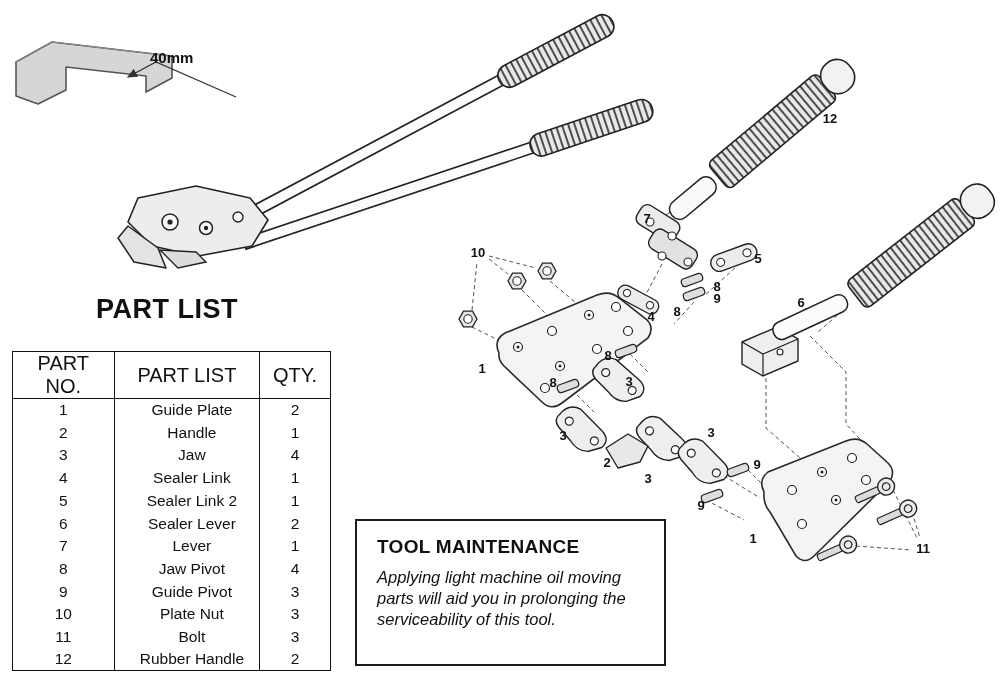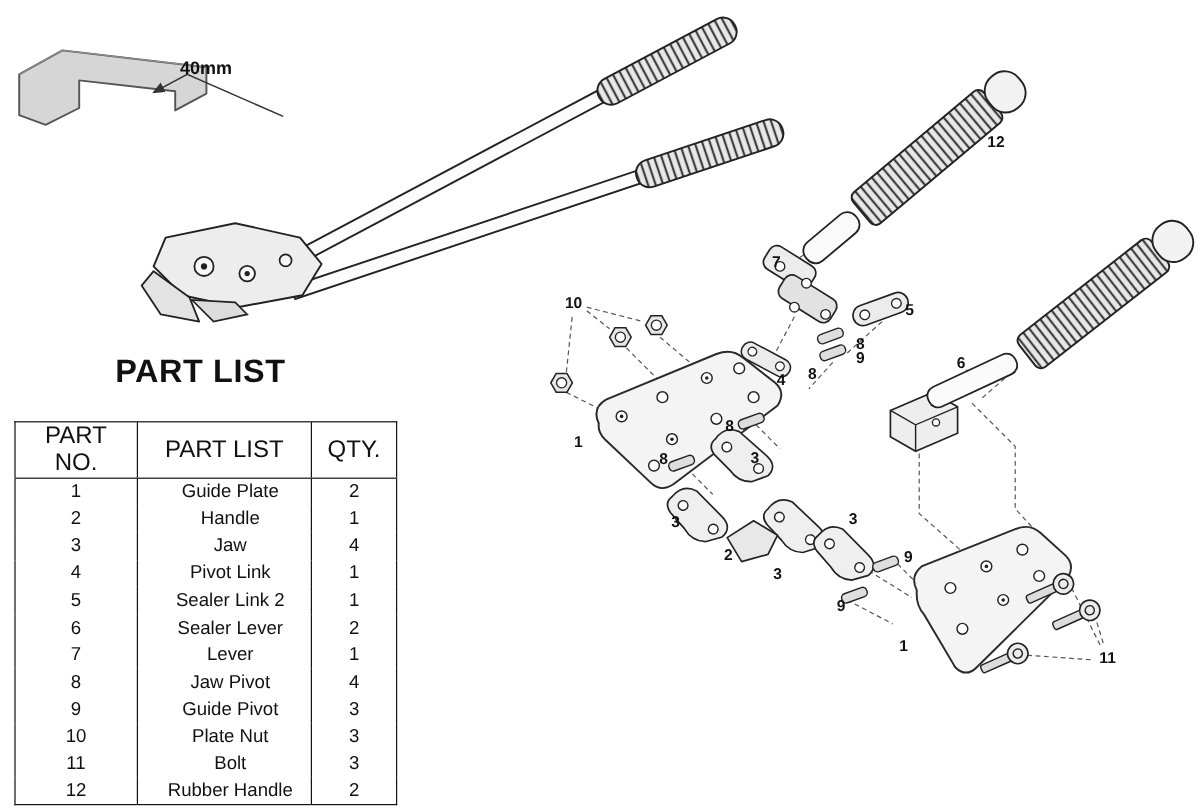--- a/index.html
+++ b/index.html
@@ -261,21 +261,21 @@
     </tr>
 
     <tr>
       <td class="c-no">3</td>
       <td class="c-name">Jaw</td>
       <td class="c-qty">4</td>
     </tr>
 
     <tr>
       <td class="c-no">4</td>
-      <td class="c-name">Pivot Link</td>
+      <td class="c-name">Sealer Link</td>
       <td class="c-qty">1</td>
     </tr>
 
     <tr>
       <td class="c-no">5</td>
       <td class="c-name">Sealer Link 2</td>
       <td class="c-qty">1</td>
     </tr>
 
     <tr>
@@ -315,14 +315,18 @@
     </tr>
 
     <tr>
       <td class="c-no">12</td>
       <td class="c-name">Rubber Handle</td>
       <td class="c-qty">2</td>
     </tr>
   </tbody>
   </table>
 
+  <div class="maint-box">
+    <div class="maint-title">TOOL MAINTENANCE</div>
+    <div class="maint-body">Applying light machine oil moving parts will aid you in prolonging the serviceability of this tool.</div>
+  </div>
 
 </div>
 
 </body></html>

